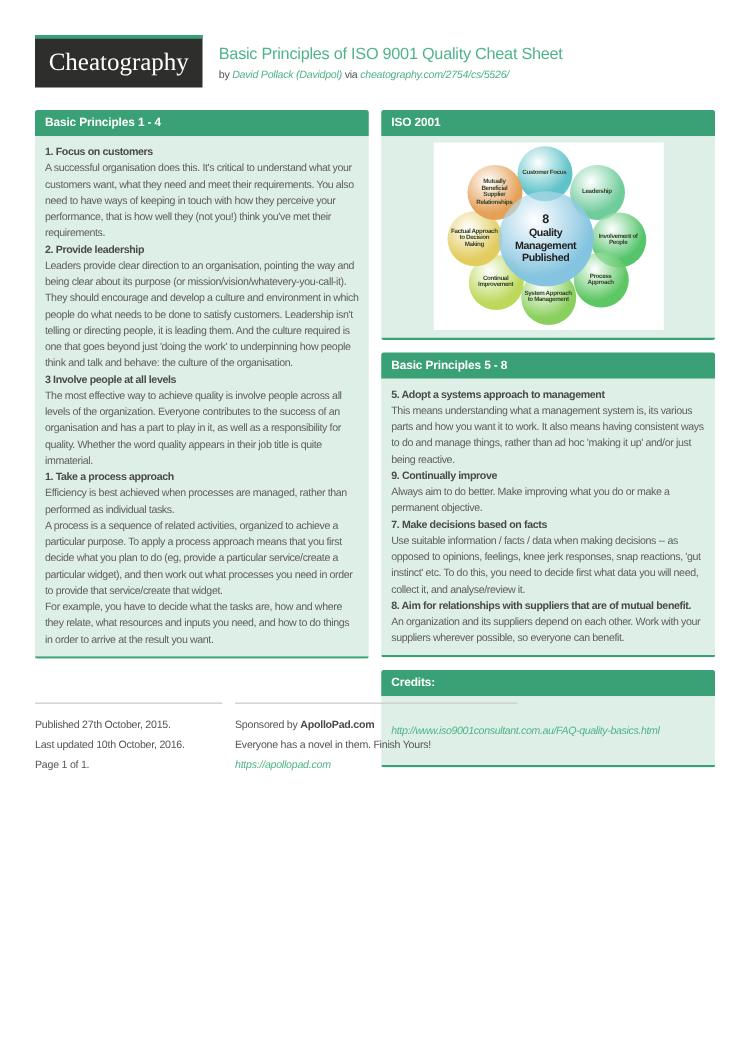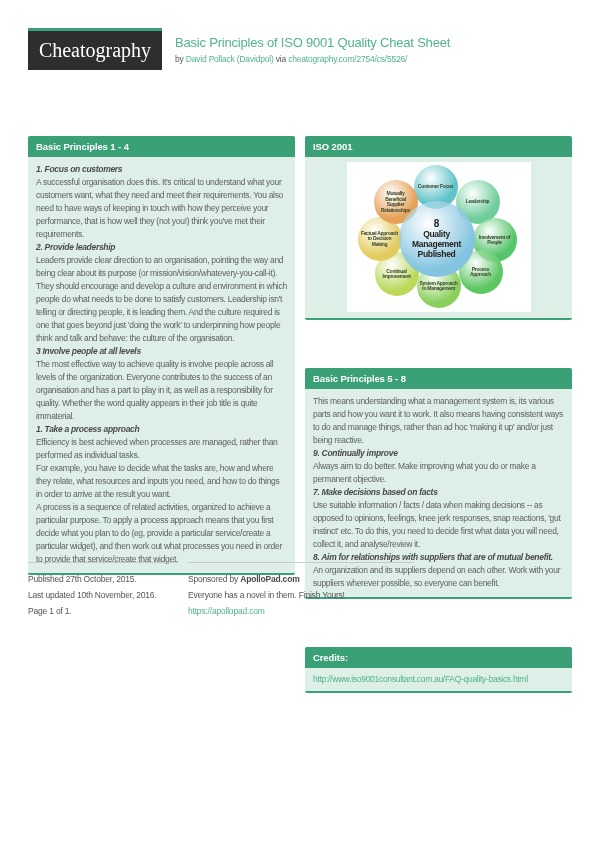--- a/index.html
+++ b/index.html
@@ -15,46 +15,46 @@
 
   
   .hdr{position:absolute;top:28px;left:28px;right:28px;height:46px;}
   .logo{position:absolute;left:0;top:0;width:134px;height:42px;background:var(--logo-bg);
         border-top:3px solid var(--accent);color:#fff;
         font-family:"Liberation Serif",serif;font-size:20px;
         display:flex;align-items:center;justify-content:center;}
   .titles{position:absolute;left:147px;top:7px;}
   .title{color:var(--link);font-size:13px;letter-spacing:-0.2px;}
   .byline{margin-top:4px;font-size:8.5px;color:#555;letter-spacing:-0.2px;}
-  .byline a,.glink{color:var(--link);text-decoration:none;}
+  .byline a,.glink{color:var(--link);text-decoration:none;font-style:italic;}
 
   
   .cols{position:absolute;top:88px;left:28px;width:544px;display:flex;gap:10px;}
   .col{width:267px;}
-  .sec{margin-bottom:10px;margin-top:48px;}
+  .sec{margin-bottom:10px;}
   .sec-h{background:var(--accent);color:#fff;font-size:9.5px;font-weight:bold;
          padding:5px 8px 5px 8px;border-radius:2px 2px 0 0;letter-spacing:-0.1px;}
   .sec-b{background:var(--light);padding:6px 8px 7px 8px;border-bottom:2px solid var(--accent);
          border-radius:0 0 2px 2px;font-size:8.5px;line-height:13px;letter-spacing:-0.3px;color:#606060;}
-  .item-h{font-weight:bold;color:#4a4a4a;font-style:italic;}
+  .item-h{font-weight:bold;color:#4a4a4a;}
   .sec-b p{margin:0;}
 
   
   .img-wrap{background:var(--light);padding:5px 0 6px 0;}
   .diagram{position:relative;width:184px;height:150px;background:#fff;margin:0 auto;}
   .petal{position:absolute;width:44px;height:44px;border-radius:50%;z-index:1;
          display:flex;align-items:center;justify-content:center;text-align:center;
          font-size:5px;line-height:5.5px;font-weight:bold;color:#36432c;padding:3px;}
   .d-center{position:absolute;left:52px;top:39px;width:76px;height:76px;border-radius:50%;z-index:2;
          display:flex;flex-direction:column;align-items:center;justify-content:center;text-align:center;
          color:#222;font-weight:bold;font-size:8.5px;line-height:10px;}
   .d-center .big{font-size:10px;}
 
   
-  .credits .sec-b{padding:5px 8px;}
+  .credits .sec-b{padding:21px 8px;}
 
   
   .footer{position:absolute;top:562px;left:28px;width:544px;display:flex;gap:10px;
           font-size:8.5px;letter-spacing:-0.2px;color:#555;}
   .fcol{border-top:1px solid #c9c9c9;padding-top:8px;}
   .fcol1{width:148px;display:flex;gap:6px;}
   .fcol2{width:150px;line-height:16px;}
   .fcol3{width:226px;line-height:16px;}
   .avatar{width:44px;height:44px;flex:0 0 44px;border-radius:2px;overflow:hidden;}
   .fmeta{line-height:16px;}
@@ -85,22 +85,22 @@
         <div class="sec-h">Basic Principles 1 - 4</div>
         <div class="sec-b">
           <p class="item-h">1. Focus on customers</p>
           <p>A successful organisation does this. It's critical to understand what your customers want, what they need and meet their requirements. You also need to have ways of keeping in touch with how they perceive your performance, that is how well they (not you!) think you've met their requirements.</p>
           <p class="item-h">2. Provide leadership</p>
           <p>Leaders provide clear direction to an organisation, pointing the way and being clear about its purpose (or mission/vision/whatevery-you-call-it). They should encourage and develop a culture and environment in which people do what needs to be done to satisfy customers. Leadership isn't telling or directing people, it is leading them. And the culture required is one that goes beyond just 'doing the work' to underpinning how people think and talk and behave: the culture of the organisation.</p>
           <p class="item-h">3 Involve people at all levels</p>
           <p>The most effective way to achieve quality is involve people across all levels of the organization. Everyone contributes to the success of an organisation and has a part to play in it, as well as a responsibility for quality. Whether the word quality appears in their job title is quite immaterial.</p>
           <p class="item-h">1. Take a process approach</p>
           <p>Efficiency is best achieved when processes are managed, rather than performed as individual tasks.</p>
+          <p>A process is a sequence of related activities, organized to achieve a particular purpose. To apply a process approach means that you first decide what you plan to do (eg, provide a particular service/create a particular widget), and then work out what processes you need in order to provide that service/create that widget.</p>
           <p>For example, you have to decide what the tasks are, how and where they relate, what resources and inputs you need, and how to do things in order to arrive at the result you want.</p>
-          <p>A process is a sequence of related activities, organized to achieve a particular purpose. To apply a process approach means that you first decide what you plan to do (eg, provide a particular service/create a particular widget), and then work out what processes you need in order to provide that service/create that widget.</p>
         </div>
       </div>
     </div>
 
     <div class="col">
 
       <div class="sec">
         <div class="sec-h">ISO 2001</div>
         <div class="sec-b img-wrap">
           <div class="diagram">
@@ -118,20 +118,21 @@
               <span>Management</span>
               <span>Published</span>
             </div>
           </div>
         </div>
       </div>
 
       <div class="sec">
         <div class="sec-h">Basic Principles 5 - 8</div>
         <div class="sec-b">
+          <p class="item-h">5. Adopt a systems approach to management</p>
           <p>This means understanding what a management system is, its various parts and how you want it to work. It also means having consistent ways to do and manage things, rather than ad hoc 'making it up' and/or just being reactive.</p>
           <p class="item-h">9. Continually improve</p>
           <p>Always aim to do better. Make improving what you do or make a permanent objective.</p>
           <p class="item-h">7. Make decisions based on facts</p>
           <p>Use suitable information / facts / data when making decisions -- as opposed to opinions, feelings, knee jerk responses, snap reactions, 'gut instinct' etc. To do this, you need to decide first what data you will need, collect it, and analyse/review it.</p>
           <p class="item-h">8. Aim for relationships with suppliers that are of mutual benefit.</p>
           <p>An organization and its suppliers depend on each other. Work with your suppliers wherever possible, so everyone can benefit.</p>
         </div>
       </div>
 
@@ -141,21 +142,21 @@
           <a href="#" class="glink">http://www.iso9001consultant.com.au/FAQ-quality-basics.html</a>
         </div>
       </div>
 
     </div>
   </div>
 
   <div class="footer">
     <div class="fcol fcol2">
       <span>Published 27th October, 2015.</span><br>
-      <span>Last updated 10th November, 2016.</span><br>
+      <span>Last updated 10th October, 2016.</span><br>
       <span>Page 1 of 1.</span>
     </div>
     <div class="fcol fcol3">
       <span>Sponsored by</span>
       <span class="b">ApolloPad.com</span><br>
       <span>Everyone has a novel in them. Finish Yours!</span><br>
       <a href="#" class="glink">https://apollopad.com</a>
     </div>
   </div>
 

